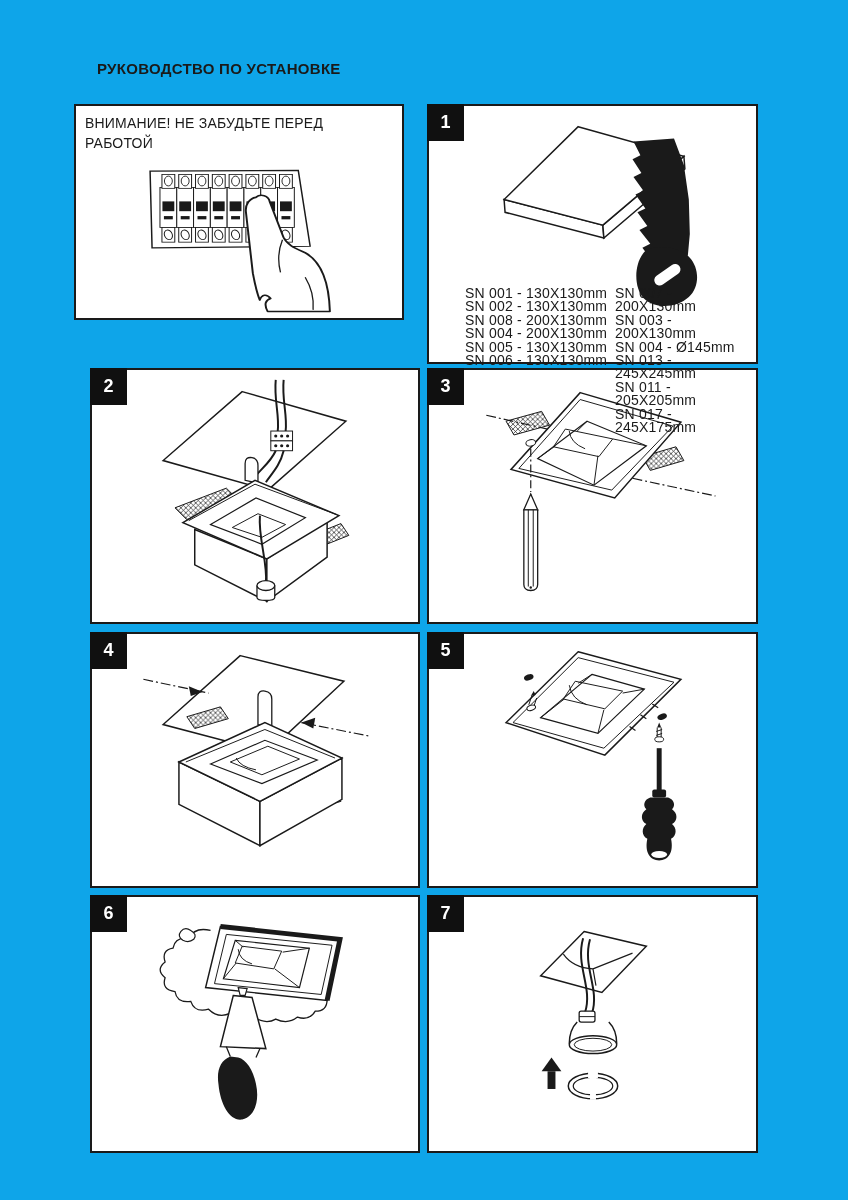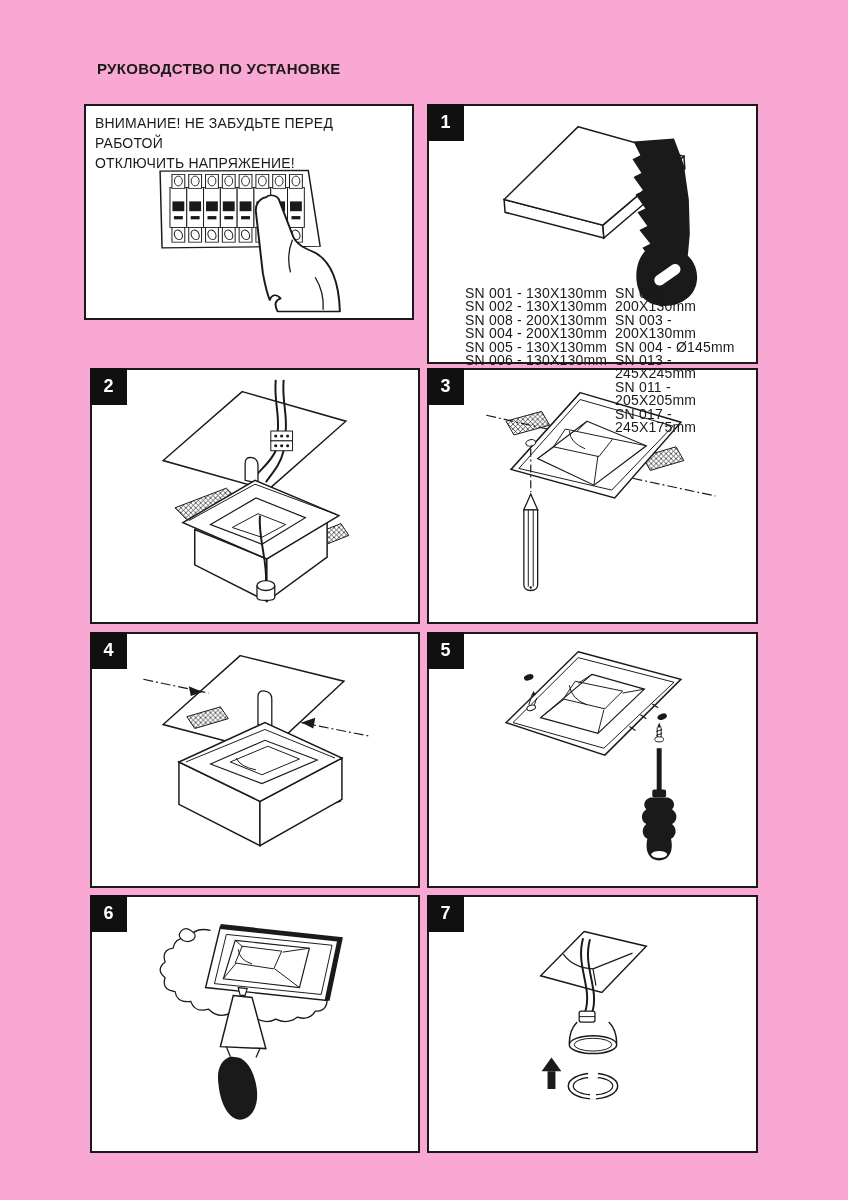--- a/index.html
+++ b/index.html
@@ -1,39 +1,38 @@
 <!DOCTYPE html>
 <html><head>
 <meta charset="utf-8">
 <style>
   html,body{margin:0;padding:0;background:#fff}
-  .page{position:relative;width:848px;height:1200px;background:#f9a8d4;
+  .page{position:relative;width:848px;height:1200px;background:#0ea5e9;
         font-family:"Liberation Sans",sans-serif;color:#1a1a1a;overflow:hidden}
   .title{position:absolute;left:97px;top:60px;font-size:15px;font-weight:bold;letter-spacing:.3px}
   .panel{position:absolute;box-sizing:border-box;border:2px solid #1a1a1a;background:#fff}
   .panel svg{position:absolute;left:0;top:0;width:100%;height:100%;display:block}
   .badge{position:absolute;left:-2px;top:-2px;width:37px;height:37px;background:#101010;color:#fff;
          display:flex;align-items:center;justify-content:center;font-weight:bold;font-size:18px;z-index:3}
   .warn{position:absolute;left:9px;top:7px;right:8px;font-size:14px;line-height:20px;letter-spacing:.2px;z-index:2}
   .warn span{display:block}
   .sn{position:absolute;top:181px;font-size:14px;line-height:13.4px;letter-spacing:.2px;z-index:2}
   .sn.c1{left:36px}
   .sn.c2{left:186px}
 </style>
 </head>
 <body>
 
 <div class="page">
 
   <div class="title">РУКОВОДСТВО ПО УСТАНОВКЕ</div>
 
-  <div class="panel" style="left:84px;top:104px;width:330px;height:216px">
+  <div class="panel" style="left:74px;top:104px;width:330px;height:216px">
     <div class="warn">
       <span>ВНИМАНИЕ! НЕ ЗАБУДЬТЕ ПЕРЕД РАБОТОЙ</span>
-      <span>ОТКЛЮЧИТЬ НАПРЯЖЕНИЕ!</span>
     </div>
     <svg viewBox="0 0 330 260" preserveAspectRatio="none">
       <defs>
         <g id="brk">
           <rect x="0" y="100" width="17" height="49" fill="#fff" stroke="#1a1a1a"></rect>
           <rect x="2" y="84" width="13" height="17" fill="#fff" stroke="#1a1a1a"></rect>
           <ellipse cx="8.5" cy="92" rx="4" ry="6" fill="none" stroke="#1a1a1a"></ellipse>
           <rect x="2.5" y="117" width="12" height="12" fill="#1a1a1a"></rect>
           <rect x="4" y="135" width="9" height="4" fill="#1a1a1a"></rect>
           <rect x="2" y="149" width="13" height="18" fill="#fff" stroke="#1a1a1a"></rect>

